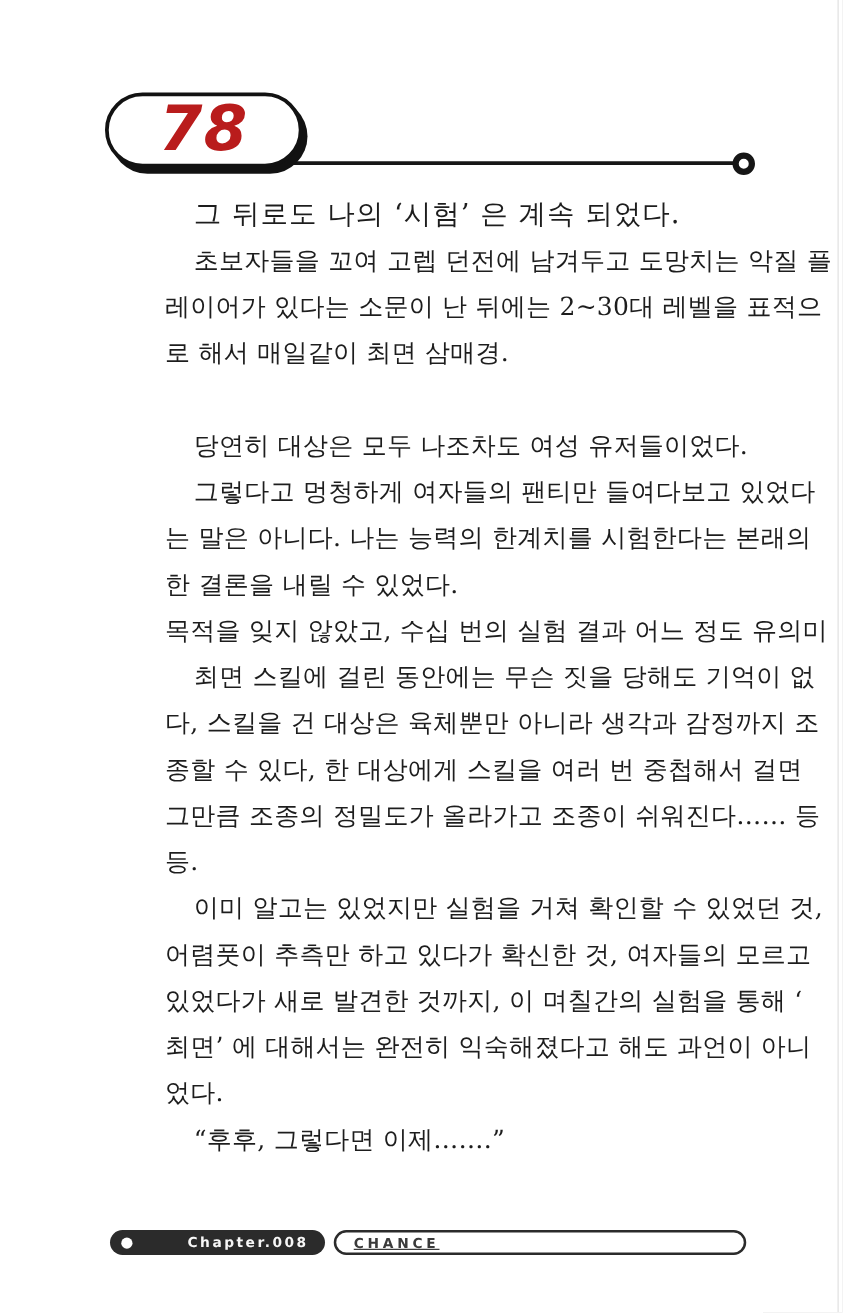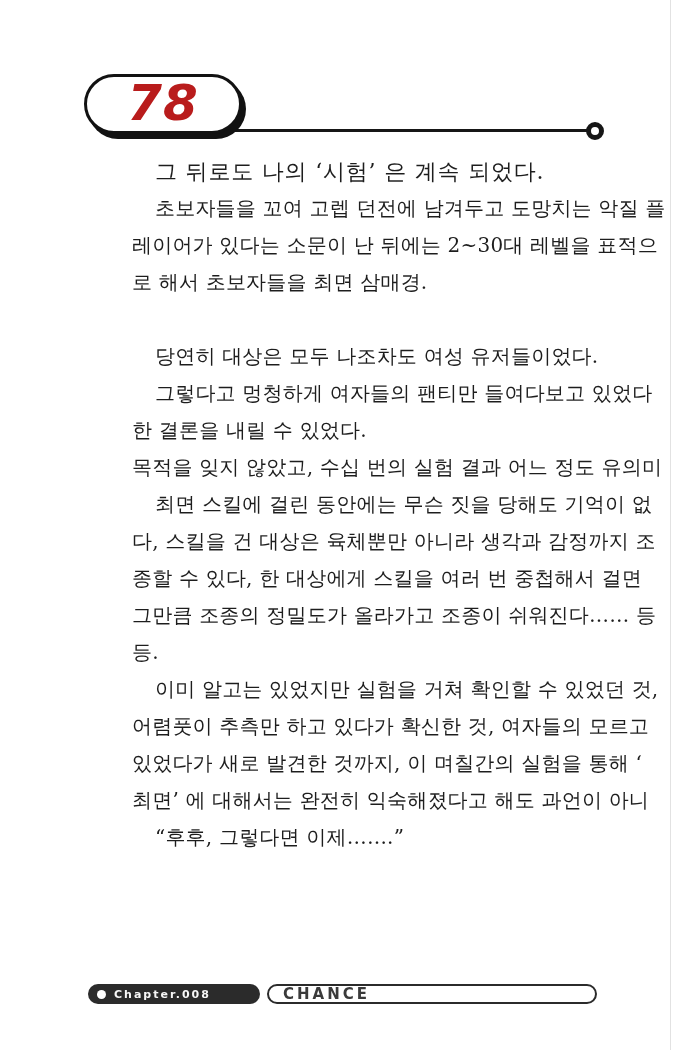--- a/index.html
+++ b/index.html
@@ -57,76 +57,80 @@
   .line.indent { padding-left:23px; }
   .line.heading { font-size:22px; letter-spacing:0.8px; }
   .line.blank { height:37px; }
   
   .chapter-pill {
     position:absolute; left:88px; top:984px;
     width:172px; height:20px;
     background:#2b2b2b; border-radius:11px;
     display:flex; align-items:center;
     box-sizing:border-box;
+    gap:36px;
   }
   .chapter-pill .dot {
     width:9px; height:9px; border-radius:50%;
     background:#ffffff; margin:0 8px 0 9px; flex:none;
   }
   .chapter-pill .chapter-label {
     font-family:"DejaVu Sans","Liberation Sans",sans-serif;
     font-size:11px; font-weight:bold; letter-spacing:2px;
     color:#f7f7f7; transform:translateY(-0.5px);
   }
   .title-box {
     position:absolute; left:267px; top:984px;
     width:330px; height:20px;
     background:#ffffff;
     border:2px solid #2b2b2b; border-radius:11px;
     display:flex; align-items:center;
     box-sizing:border-box; padding-left:14px;
   }
   .title-box .title-label {
     font-family:"DejaVu Sans","Liberation Sans",sans-serif;
-    font-size:15px; font-weight:600; letter-spacing:3px;
+    font-size:11px; font-weight:600; letter-spacing:3px;
     color:#3a3a3a;
+    text-decoration:underline;
   }
 </style>
 </head>
 <body>
 
 <div class="page">
 
   <div class="scan-edge"></div>
 
   <div class="header-rule"></div>
   <div class="header-ring"></div>
   <div class="badge">
     <span class="num">78</span>
   </div>
 
   <div class="text-block">
       <div class="line indent heading">그 뒤로도 나의 ‘시험’ 은 계속 되었다.</div>
       <div class="line indent">초보자들을 꼬여 고렙 던전에 남겨두고 도망치는 악질 플</div>
       <div class="line">레이어가 있다는 소문이 난 뒤에는 2~30대 레벨을 표적으</div>
-      <div class="line">로 해서 초보자들을 최면 삼매경.</div>
+      <div class="line">로 해서 매일같이 최면 삼매경.</div>
       <div class="line blank"></div>
       <div class="line indent">당연히 대상은 모두 나조차도 여성 유저들이었다.</div>
       <div class="line indent">그렇다고 멍청하게 여자들의 팬티만 들여다보고 있었다</div>
+      <div class="line">는 말은 아니다. 나는 능력의 한계치를 시험한다는 본래의</div>
       <div class="line">한 결론을 내릴 수 있었다.</div>
       <div class="line">목적을 잊지 않았고, 수십 번의 실험 결과 어느 정도 유의미</div>
       <div class="line indent">최면 스킬에 걸린 동안에는 무슨 짓을 당해도 기억이 없</div>
       <div class="line">다, 스킬을 건 대상은 육체뿐만 아니라 생각과 감정까지 조</div>
       <div class="line">종할 수 있다, 한 대상에게 스킬을 여러 번 중첩해서 걸면</div>
       <div class="line">그만큼 조종의 정밀도가 올라가고 조종이 쉬워진다…… 등</div>
       <div class="line">등.</div>
       <div class="line indent">이미 알고는 있었지만 실험을 거쳐 확인할 수 있었던 것,</div>
       <div class="line">어렴풋이 추측만 하고 있다가 확신한 것, 여자들의 모르고</div>
       <div class="line">있었다가 새로 발견한 것까지, 이 며칠간의 실험을 통해 ‘</div>
       <div class="line">최면’ 에 대해서는 완전히 익숙해졌다고 해도 과언이 아니</div>
+      <div class="line">었다.</div>
       <div class="line indent">“후후, 그렇다면 이제…….”</div>
     </div>
 
   <div class="chapter-pill">
     <span class="dot"></span>
     <span class="chapter-label">Chapter.008</span>
   </div>
   <div class="title-box">
     <span class="title-label">CHANCE</span>
   </div>

